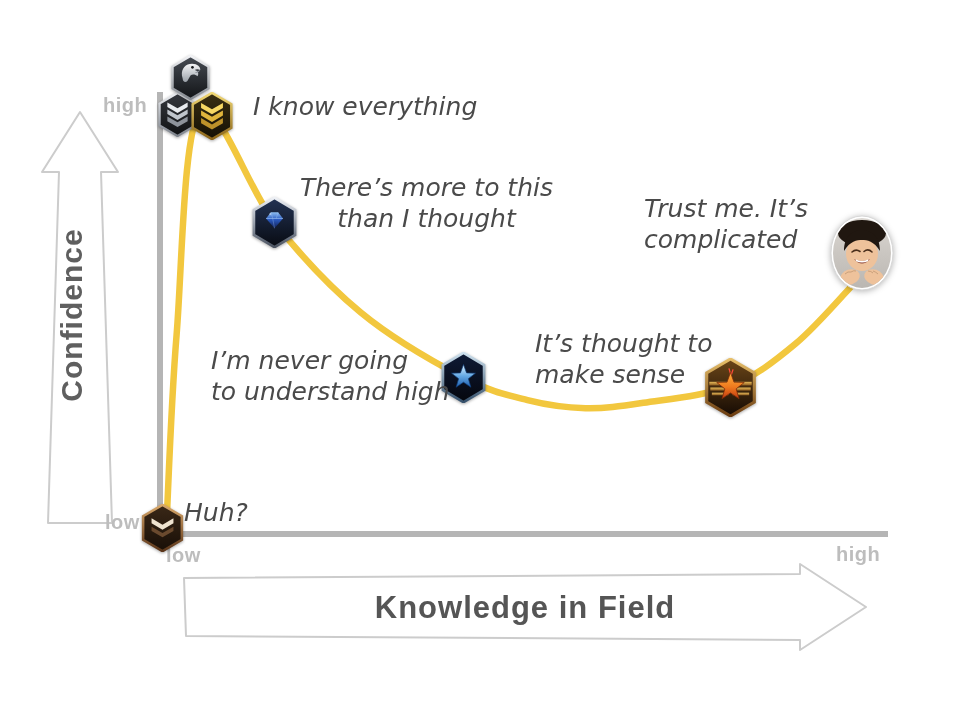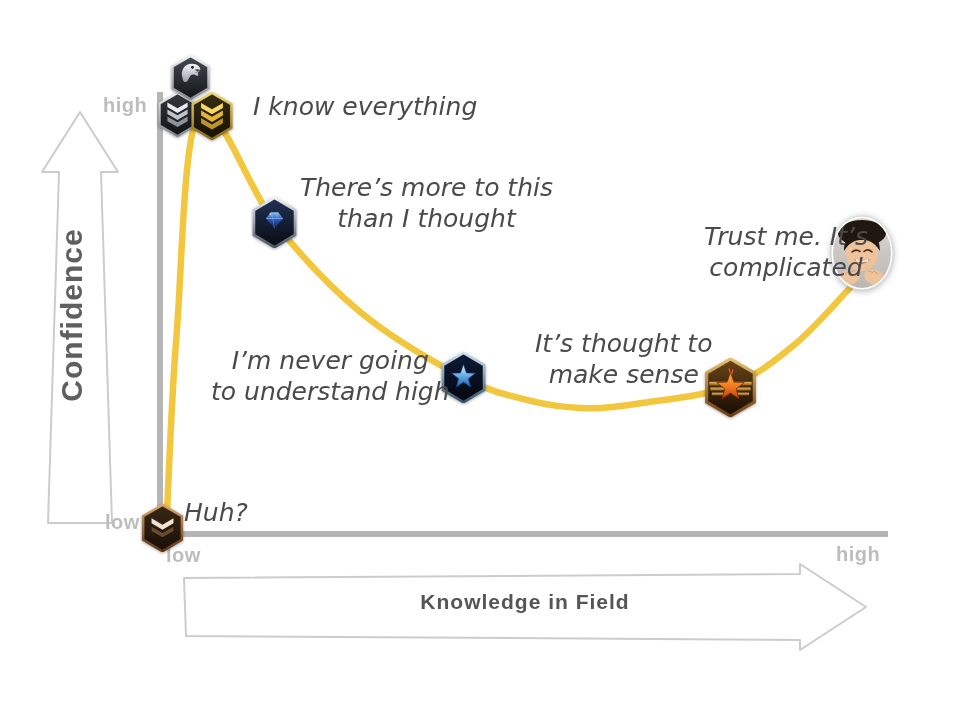--- a/index.html
+++ b/index.html
@@ -10,37 +10,37 @@
   
   .y-axis{left:157px;top:92px;width:6px;height:448px;background:#b5b5b5;}
   .x-axis{left:157px;top:531px;width:731px;height:6px;background:#b5b5b5;}
   
   .arrow-layer{left:0;top:0;width:960px;height:712px;pointer-events:none;}
   
   .curve-layer{left:0;top:0;width:960px;height:712px;pointer-events:none;}
   
   .ylabel{left:-27px;top:297px;width:200px;height:36px;text-align:center;
           transform:rotate(-90deg);font-size:30px;font-weight:700;color:#5f5f5f;letter-spacing:1px;}
-  .xlabel{left:300px;top:590px;width:450px;text-align:center;font-size:21px;font-weight:700;
+  .xlabel{left:300px;top:590px;width:450px;text-align:center;font-size:31px;font-weight:700;
           color:#555555;letter-spacing:1px;}
   
   .tick{font-size:20px;font-weight:700;color:#bdbdbd;letter-spacing:.5px;}
   .tick-y-high{left:103px;top:94px;}
   .tick-y-low{left:105px;top:511px;}
   .tick-x-low{left:166px;top:544px;}
   .tick-x-high{left:836px;top:543px;}
   
   .note{font-family:"DejaVu Sans",sans-serif;font-style:italic;font-size:25px;line-height:31px;
-        color:#4a4a4a;white-space:nowrap;text-align:center;}
+        color:#4a4a4a;white-space:nowrap;}
   .note-know{left:253px;top:91px;}
   .note-more{right:407px;top:172px;text-align:center;}
   .note-never{left:211px;top:345px;}
   .note-huh{left:184px;top:497px;}
   .note-start{left:535px;top:328px;}
-  .note-trust{left:704px;top:193px;margin-top:28px;}
+  .note-trust{left:644px;top:193px;}
   .badge{filter:drop-shadow(0 1px 1.5px rgba(0,0,0,.35));}
 </style>
 </head>
 <body>
 
 <div class="canvas">
 
   <svg class="abs arrow-layer" width="960" height="712">
     <polygon points="80,112 118,172 101,172 112,523 48,523 59,172 42,172" fill="#ffffff" stroke="#cccccc" stroke-width="2" stroke-linejoin="round"></polygon>
     <polygon points="184,578 800,574 800,564 866,607 800,650 800,640 186,636" fill="#ffffff" stroke="#cccccc" stroke-width="2" stroke-linejoin="round"></polygon>

